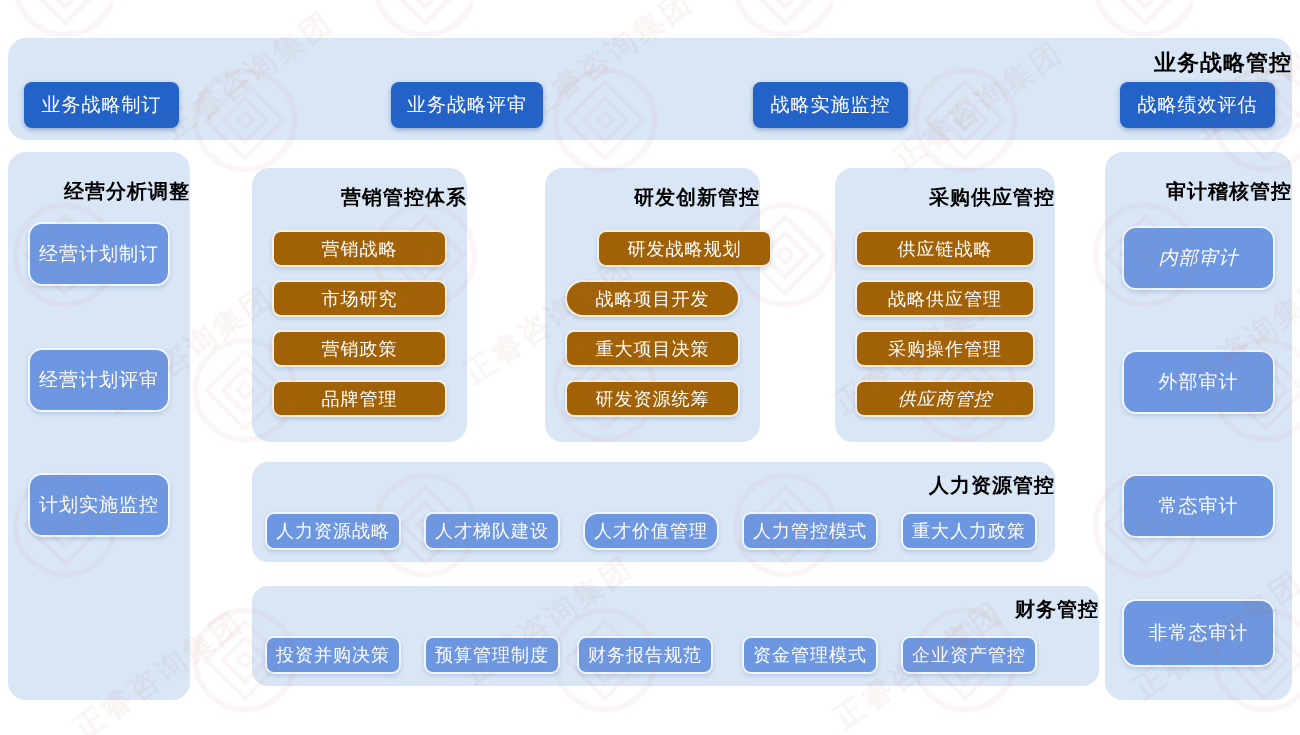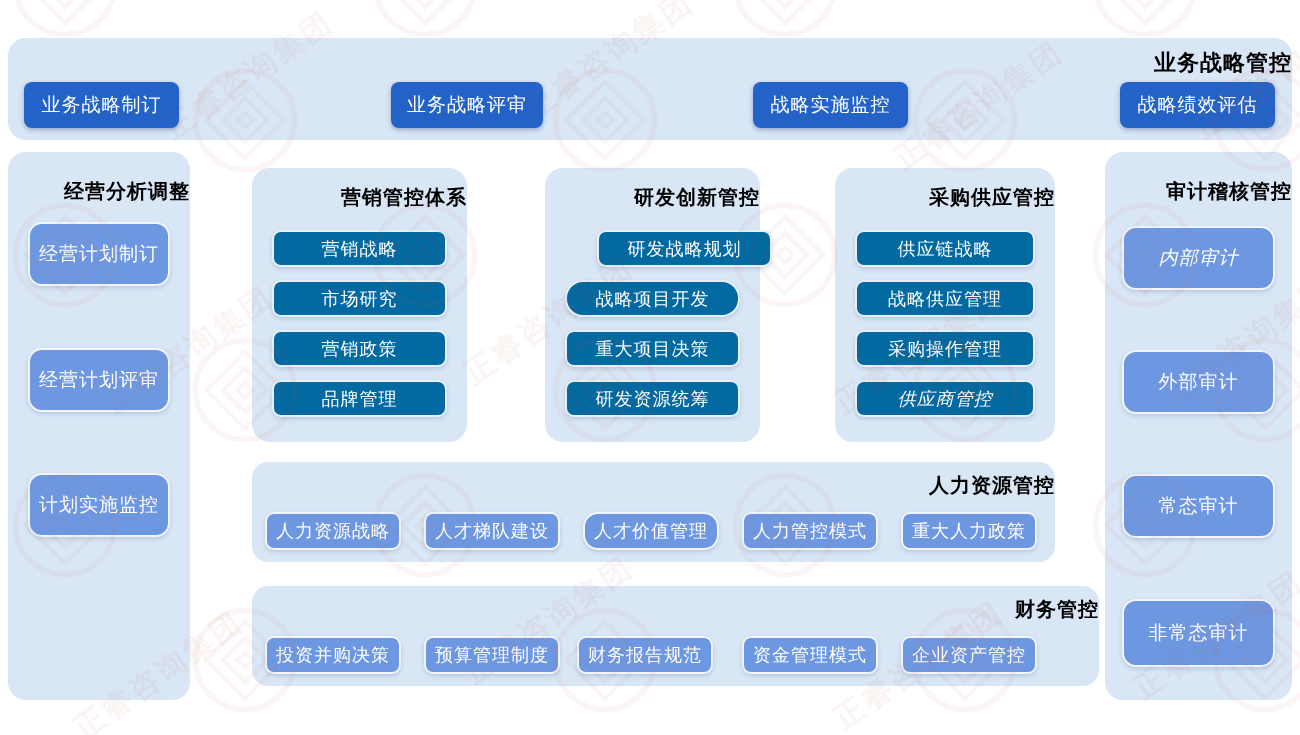--- a/index.html
+++ b/index.html
@@ -18,21 +18,21 @@
     color:#fff;display:flex;align-items:center;justify-content:center;
     font-size:19px;letter-spacing:1px;box-shadow:0 2px 5px rgba(15,55,130,.35);
   }
   .big-item{
     position:absolute;background:#6d98e1;border:2px solid rgba(255,255,255,.9);
     border-radius:14px;color:#fff;display:flex;align-items:center;justify-content:center;
     font-size:19px;letter-spacing:1px;box-shadow:0 2px 4px rgba(30,70,140,.18);box-sizing:border-box;
   }
   .mid-item{
     position:absolute;left:20px;width:calc(100% - 40px);height:37px;
-    background:#0369a1;border:2px solid rgba(255,255,255,.9);border-radius:9px;
+    background:#a16207;border:2px solid rgba(255,255,255,.9);border-radius:9px;
     color:#fff;display:flex;align-items:center;justify-content:center;
     font-size:18px;letter-spacing:1px;box-shadow:0 2px 4px rgba(30,70,140,.18);box-sizing:border-box;
   }
   .row-item{
     position:absolute;top:50px;height:38px;width:136px;
     background:#6d98e1;border:2px solid rgba(255,255,255,.9);border-radius:9px;
     color:#fff;display:flex;align-items:center;justify-content:center;
     font-size:18px;letter-spacing:1px;box-shadow:0 2px 4px rgba(30,70,140,.18);box-sizing:border-box;
   }
   #watermark-layer{position:absolute;inset:0;pointer-events:none;z-index:10;}

